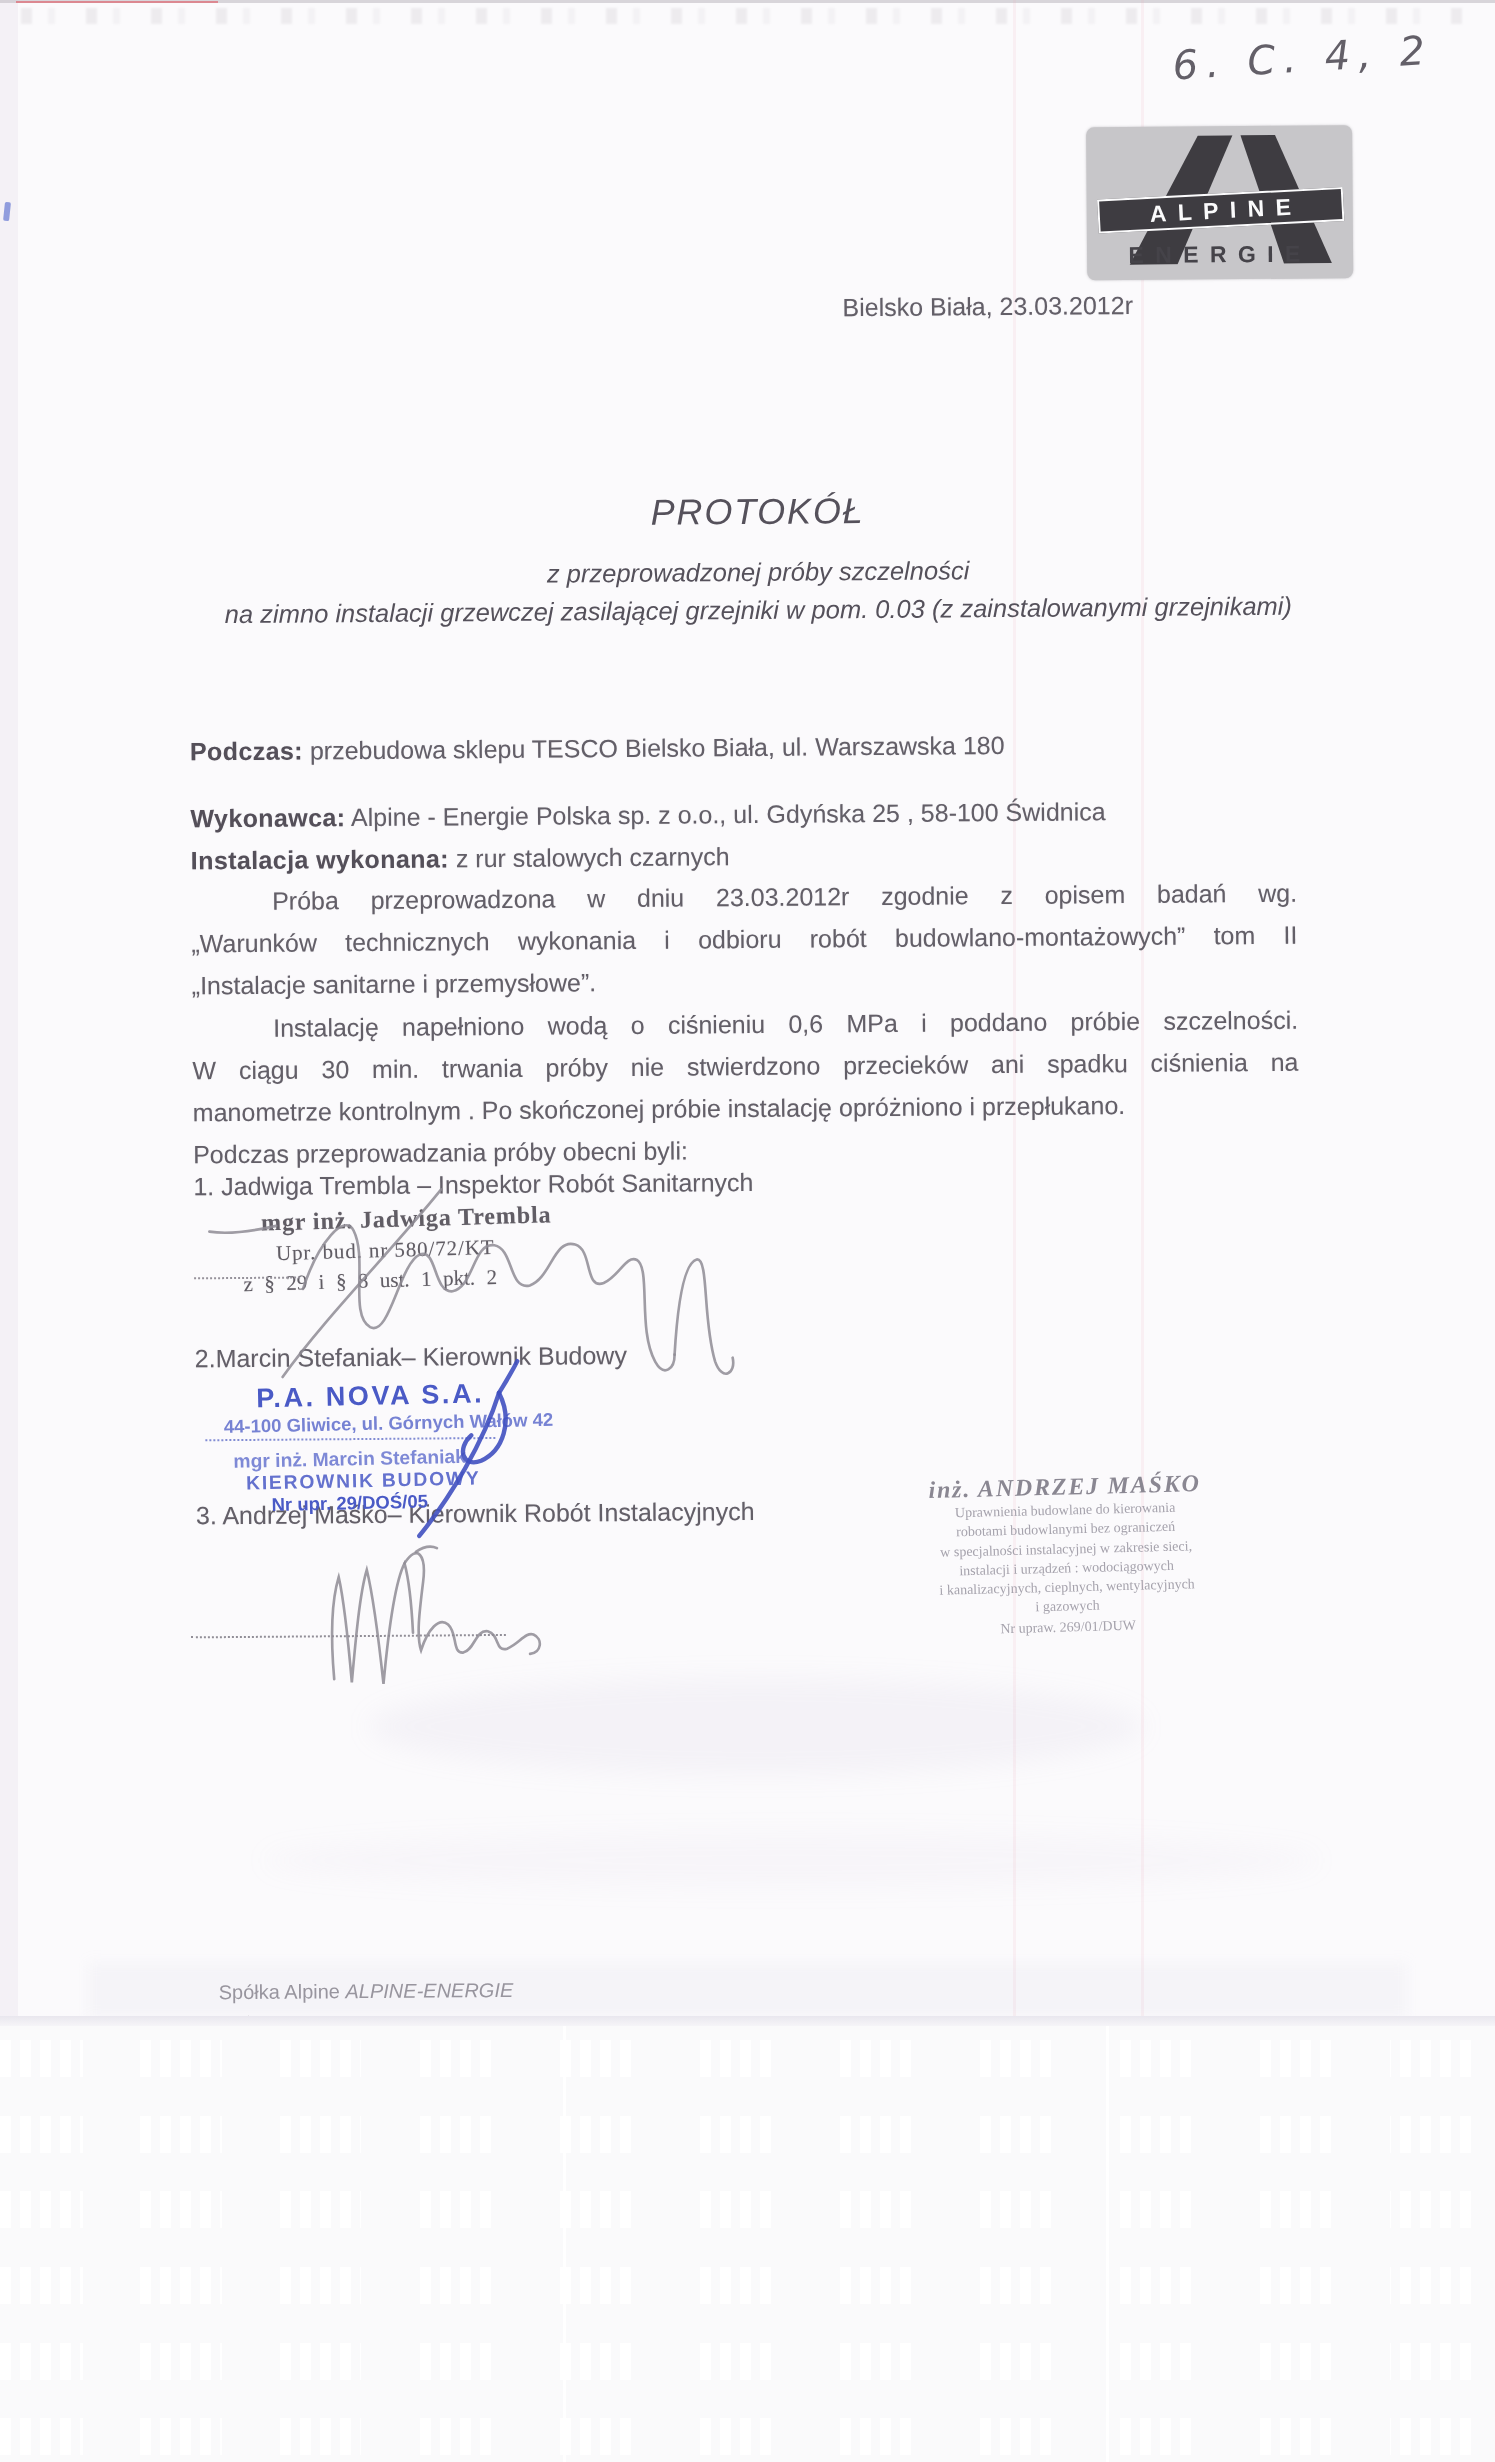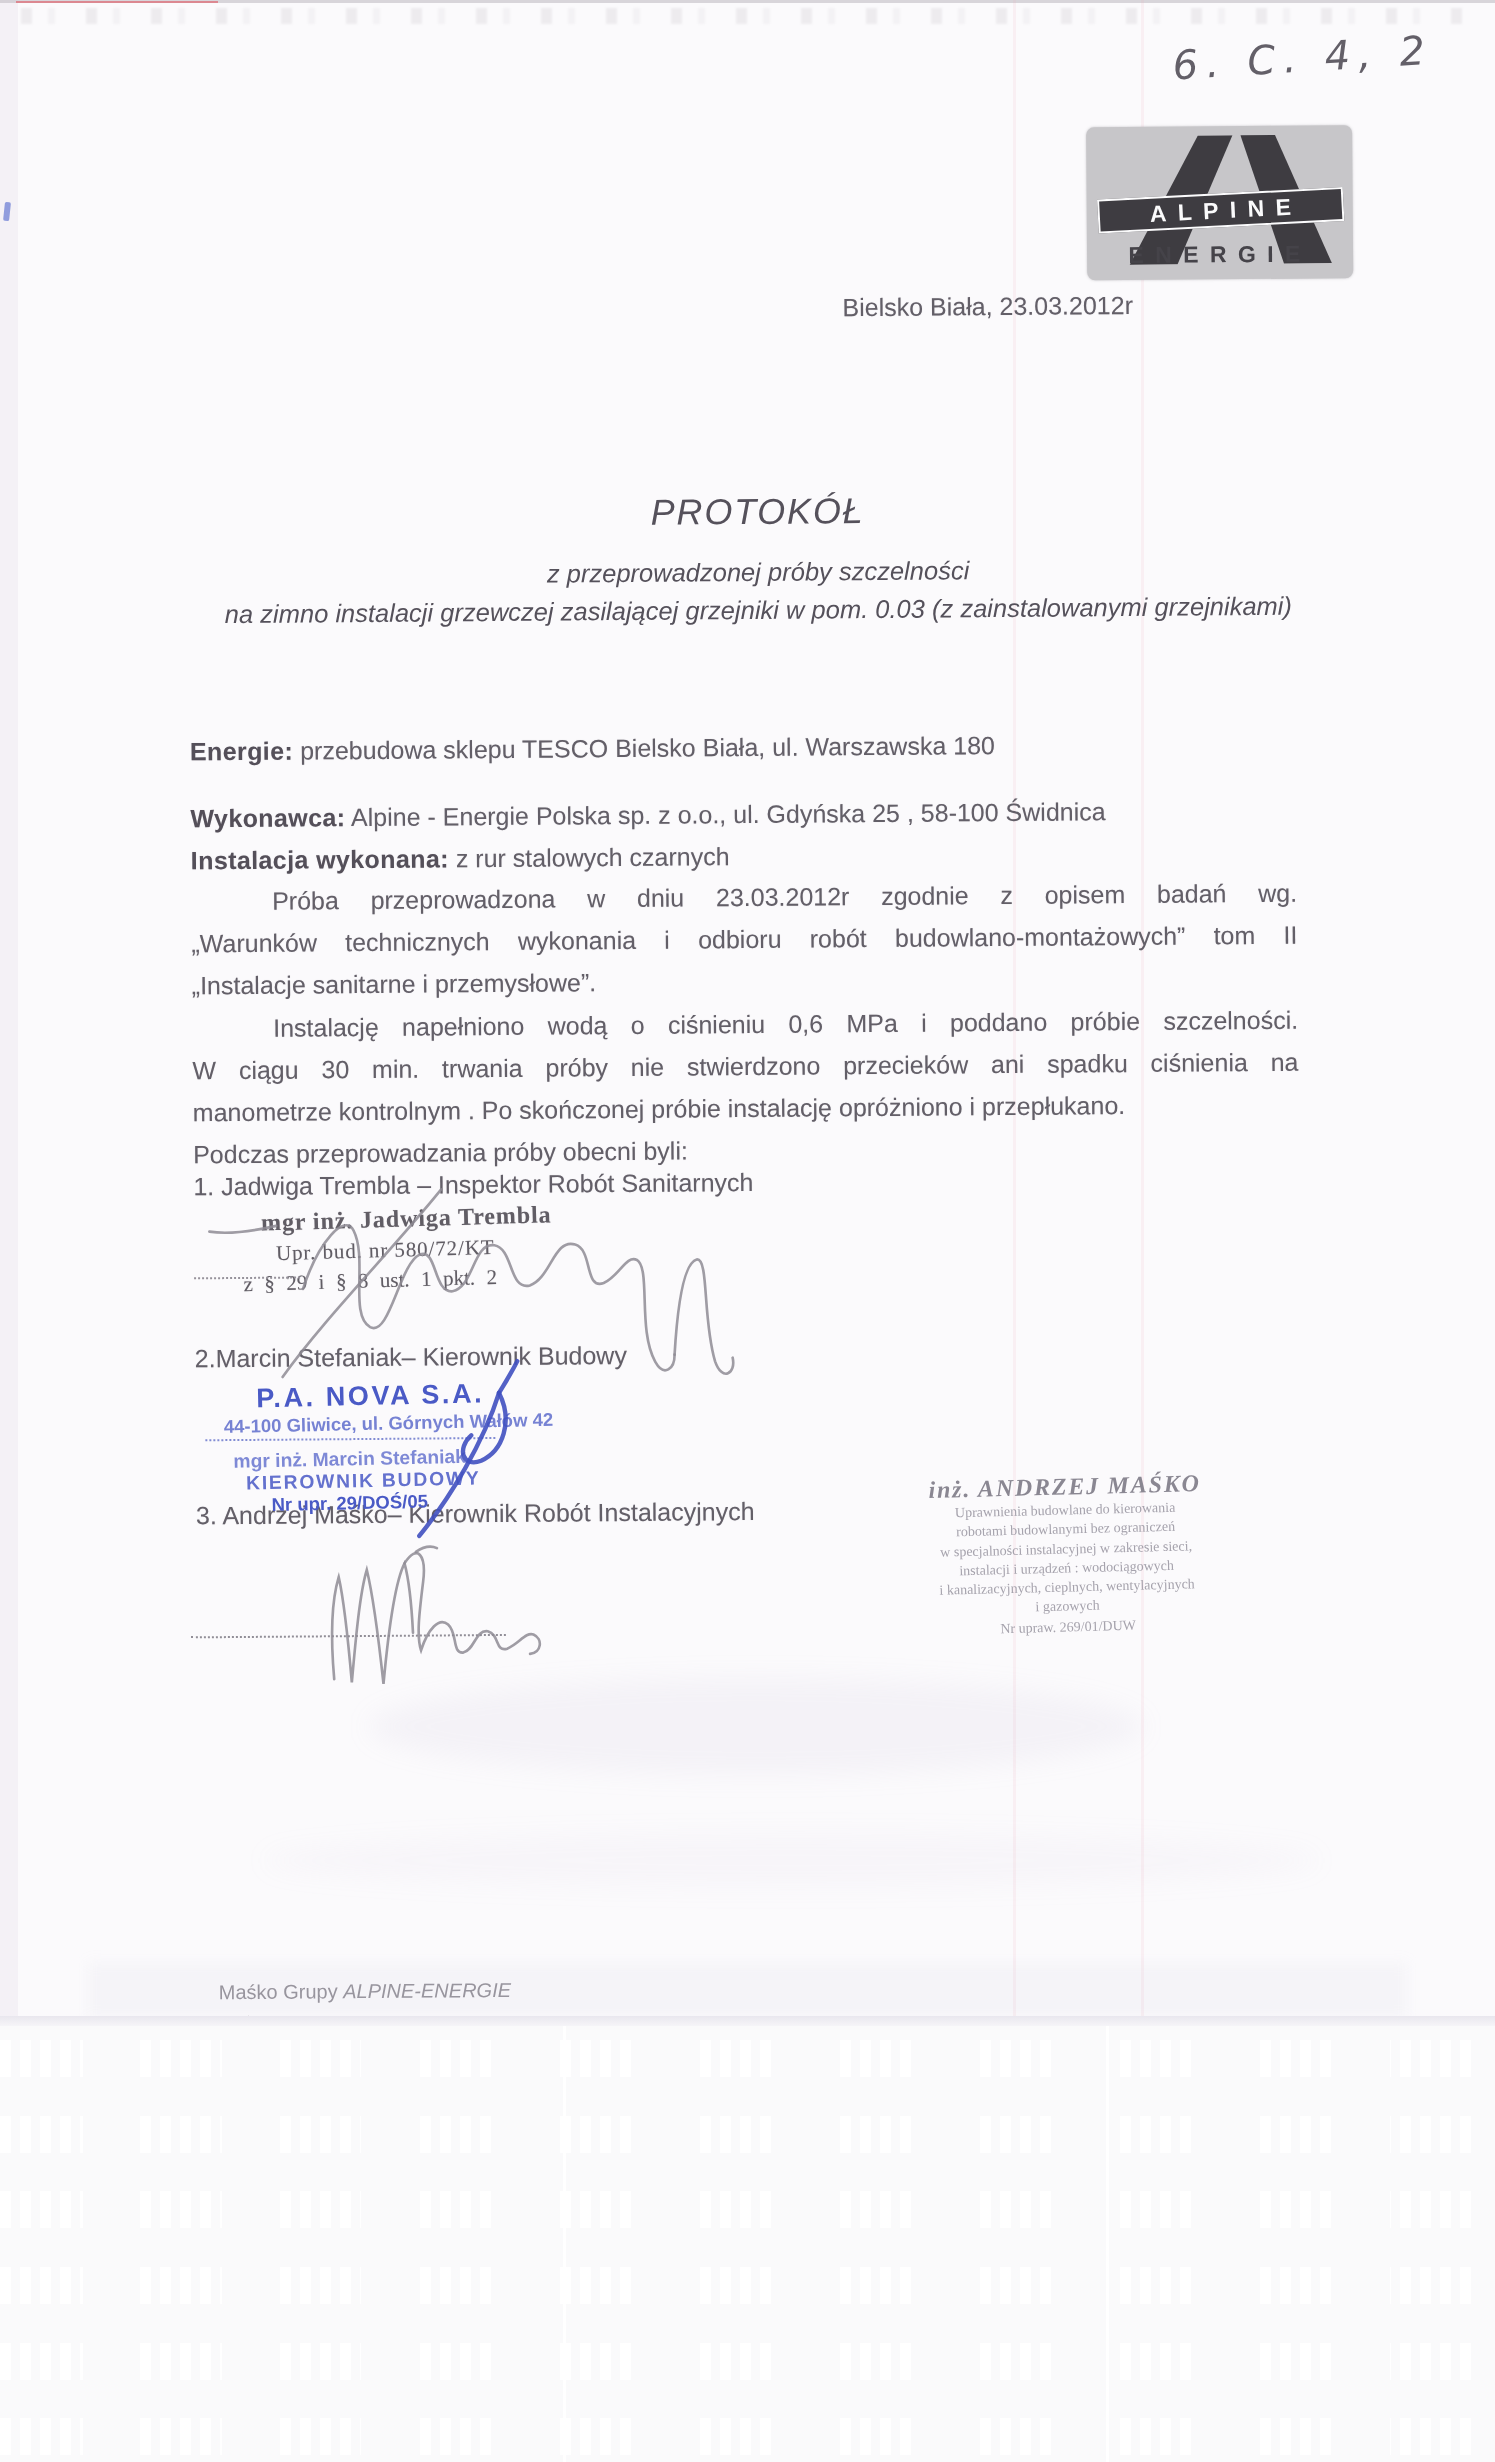--- a/index.html
+++ b/index.html
@@ -129,21 +129,21 @@
         <div class="energie">ENERGIE</div>
       </div>
 
       <div class="dateline doc">Bielsko Biała, 23.03.2012r</div>
 
       <div class="tline title">PROTOKÓŁ</div>
       <div class="tline sub1">z przeprowadzonej próby szczelności</div>
       <div class="tline sub2">na zimno  instalacji grzewczej zasilającej grzejniki w pom. 0.03 (z zainstalowanymi grzejnikami)</div>
 
       <div class="infoline doc" style="top:733px;">
-        <b>Energie:</b>
+        <b>Podczas:</b>
         <span>przebudowa sklepu TESCO Bielsko Biała, ul. Warszawska 180</span>
       </div>
       <div class="infoline doc" style="top:800px;">
         <b>Wykonawca:</b>
         <span>Alpine - Energie Polska sp. z o.o., ul. Gdyńska 25 , 58-100 Świdnica</span>
       </div>
       <div class="infoline doc" style="top:842px;">
         <b>Instalacja wykonana:</b>
         <span>z rur stalowych czarnych</span>
       </div>
@@ -198,21 +198,21 @@
         <path class="sig-blue" d="M 585 1546 C 578 1560, 570 1572, 564 1582"></path>
         <path class="sig-blue" d="M 564 1582 C 546 1638, 508 1700, 472 1744"></path>
         <path class="sig-blue" d="M 564 1582 C 580 1614, 568 1648, 543 1659 C 522 1667, 515 1645, 532 1630"></path>
 
         <path class="sig-gray" d="M 374 1906 C 370 1856, 372 1816, 380 1790 C 387 1822, 391 1872, 394 1910 C 399 1858, 404 1808, 412 1782 C 420 1816, 426 1872, 430 1912 C 436 1852, 444 1796, 455 1775 C 461 1798, 463 1830, 464 1854"></path>
         <path class="sig-gray" d="M 455 1775 C 470 1752, 480 1766, 476 1796 C 471 1834, 468 1858, 473 1874 C 481 1850, 494 1836, 504 1845 C 515 1855, 508 1878, 521 1877 C 534 1874, 535 1851, 549 1853 C 563 1857, 557 1877, 571 1873 C 585 1867, 592 1854, 601 1857 C 612 1862, 610 1878, 597 1879"></path>
         <path class="sig-gray" d="M 468 1762 C 477 1756, 486 1755, 492 1758"></path>
       </svg>
 
       <div class="footer">
-        <span>Maśko Grupy </span><i>ALPINE-ENERGIE</i>
+        <span>Spółka Alpine </span><i>ALPINE-ENERGIE</i>
       </div>
       <div class="pen-mark"></div>
 
     </div>
 
     <div class="page-bottom-shadow"></div>
   </div>
 
   <div class="bottom-zone">
     <div class="brow" style="top:14px;"></div>

